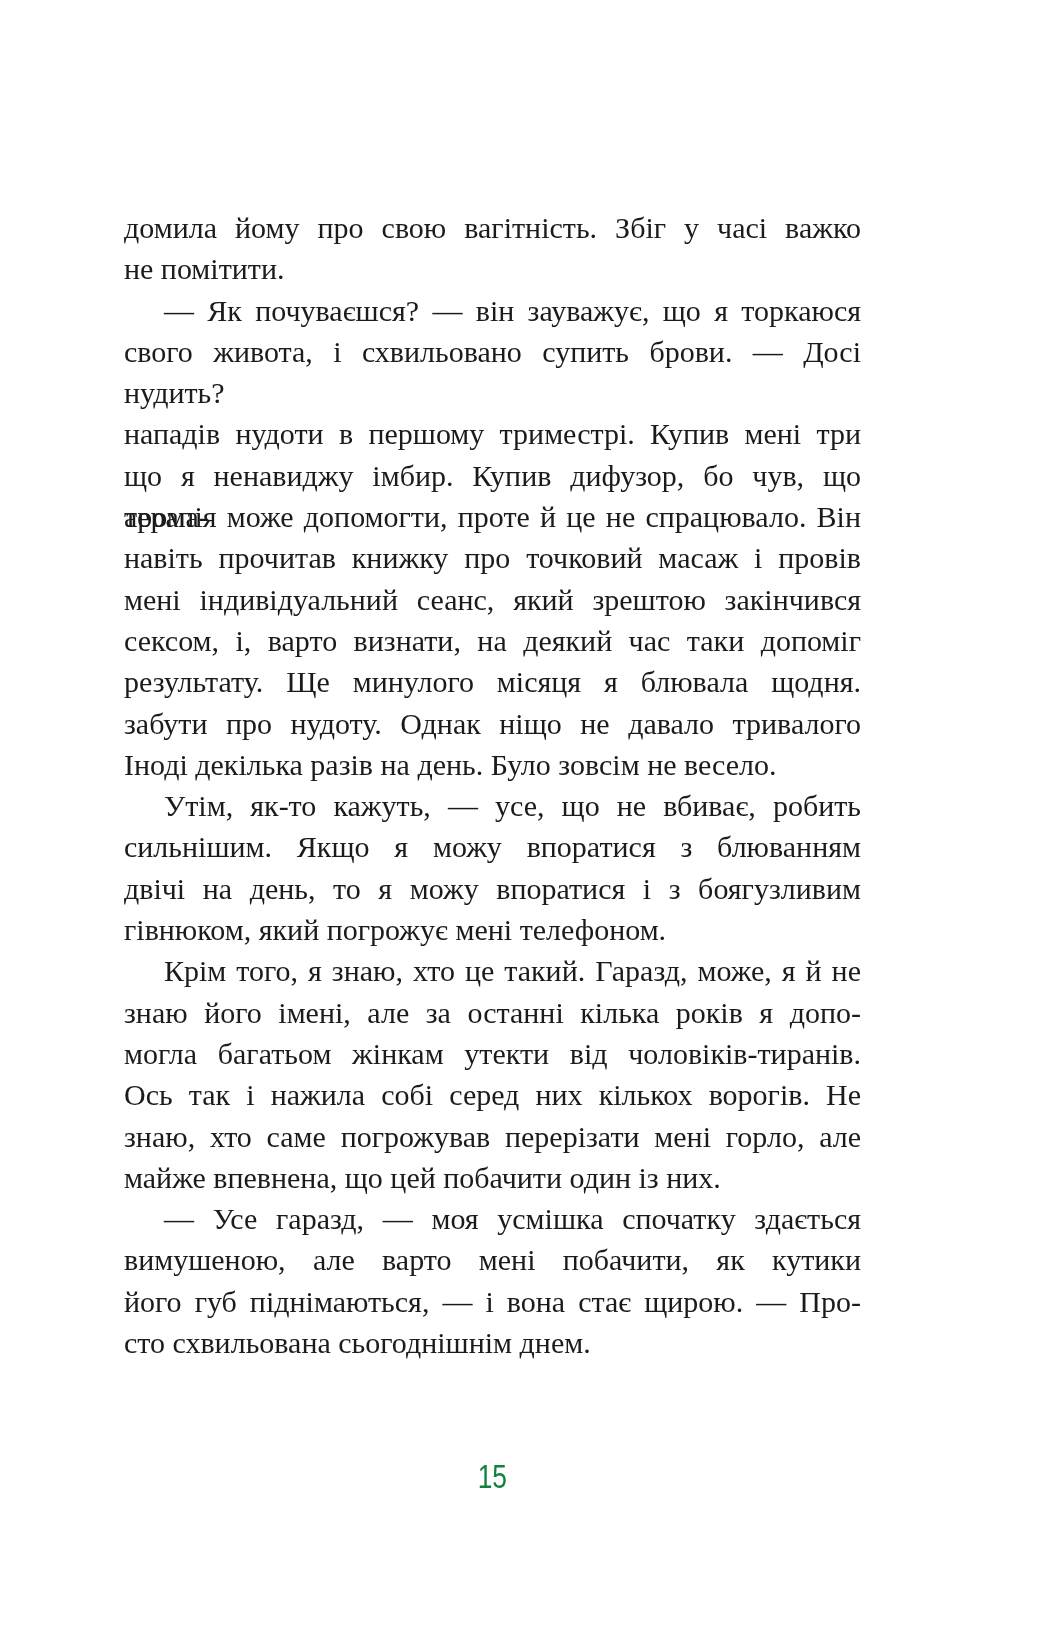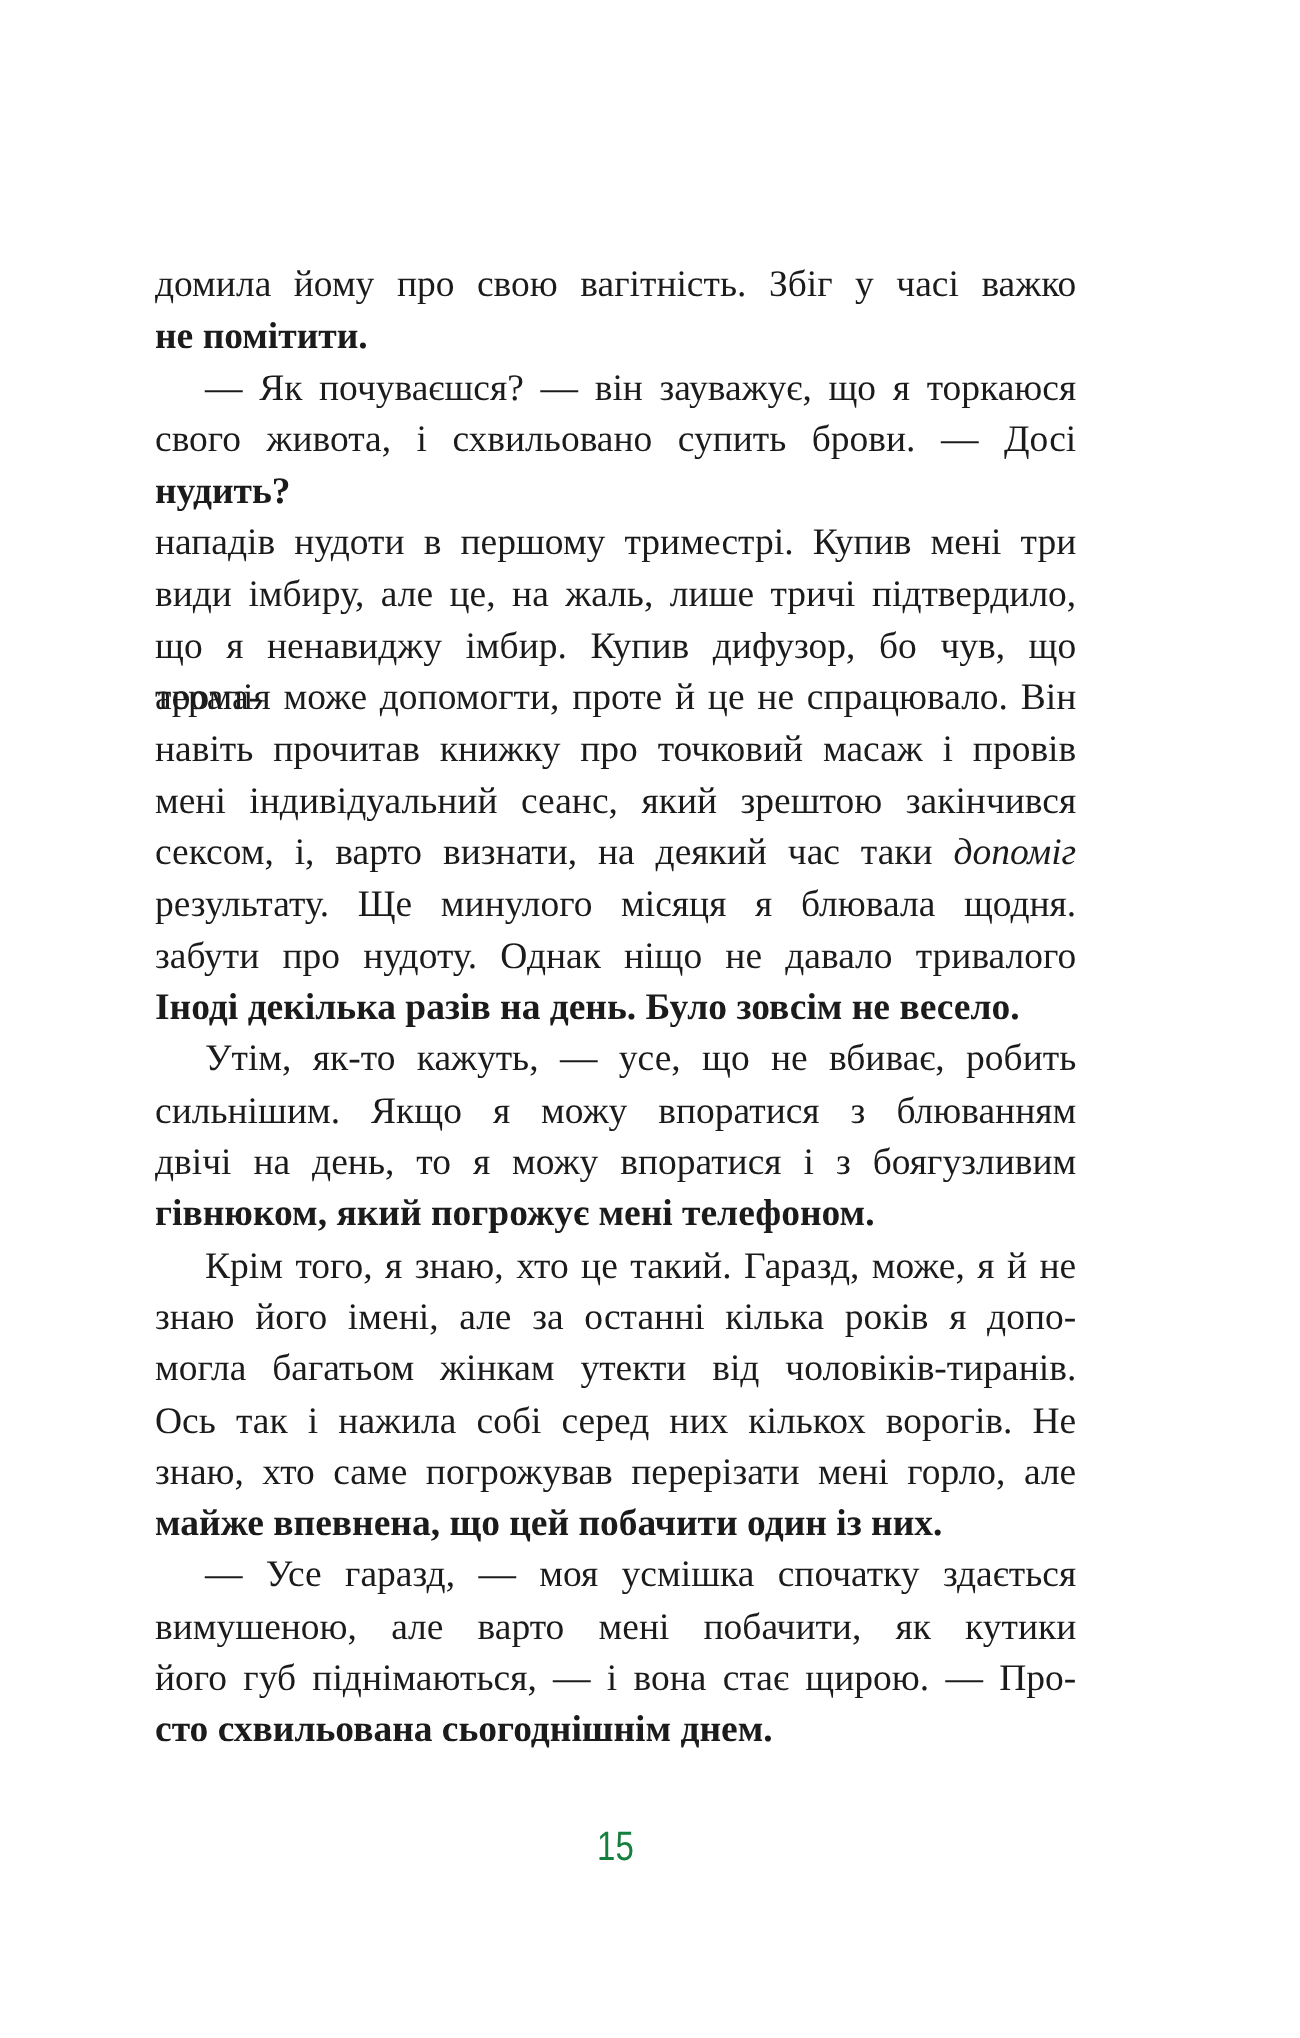--- a/index.html
+++ b/index.html
@@ -33,27 +33,25 @@
     padding: 0;
   }
   .line {
     height: 41.3px;
     text-align: justify;
     text-align-last: justify;
     white-space: normal;
   }
   .line.last {
     text-align-last: left;
-    font-weight: bold;
   }
   .line.first {
     text-indent: 40px;
   }
   .italic {
-    font-style: italic;
     margin-top: 46px;
   }
   .page-number {
     position: absolute;
     left: 124px;
     top: 1459px;
     width: 737px;
     text-align: center;
     font-family: "Liberation Sans", sans-serif;
     font-size: 33px;
@@ -75,21 +73,20 @@
         <div class="line"><span class="regular">домила йому про свою вагітність. Збіг у часі важко</span></div>
         <div class="line last"><span class="regular">не помітити.</span></div>
       </div>
       <div class="paragraph">
         <div class="line first"><span class="regular">— Як почуваєшся? — він зауважує, що я торкаюся</span></div>
         <div class="line"><span class="regular">свого живота, і схвильовано супить брови. — Досі</span></div>
         <div class="line last"><span class="regular">нудить?</span></div>
       </div>
       <div class="paragraph">
         <div class="line"><span class="regular">нападів нудоти в першому триместрі. Купив мені три</span></div>
-        <div class="line"><span class="regular">види імбиру, але це, на жаль, лише тричі підтвердило,</span></div>
         <div class="line"><span class="regular">що я ненавиджу імбир. Купив дифузор, бо чув, що арома-</span></div>
         <div class="line"><span class="regular">терапія може допомогти, проте й це не спрацювало. Він</span></div>
         <div class="line"><span class="regular">навіть прочитав книжку про точковий масаж і провів</span></div>
         <div class="line"><span class="regular">мені індивідуальний сеанс, який зрештою закінчився</span></div>
         <div class="line"><span class="regular">сексом, і, варто визнати, на деякий час таки </span><span class="italic">допоміг</span></div>
         <div class="line"><span class="regular">результату. Ще минулого місяця я блювала щодня.</span></div>
         <div class="line"><span class="regular">забути про нудоту. Однак ніщо не давало тривалого</span></div>
         <div class="line last"><span class="regular">Іноді декілька разів на день. Було зовсім не весело.</span></div>
       </div>
       <div class="paragraph">

